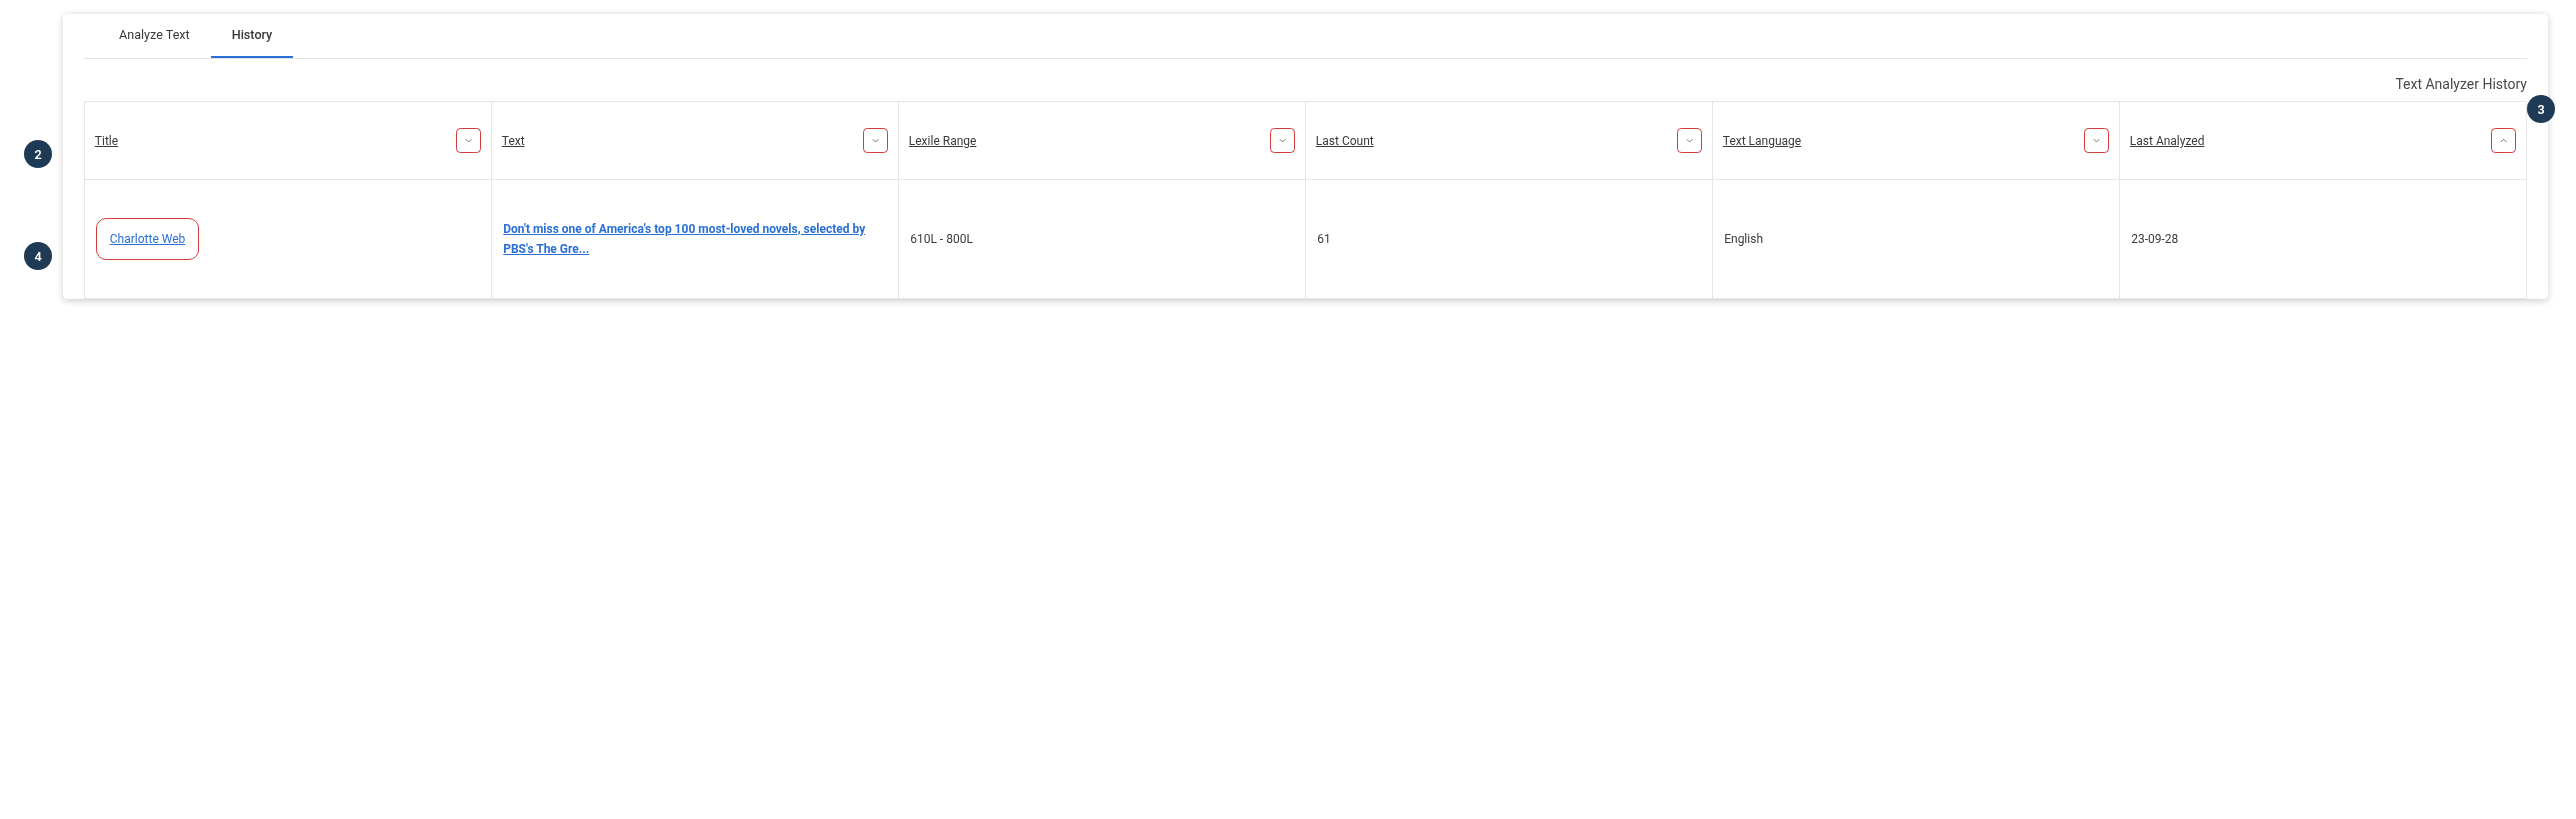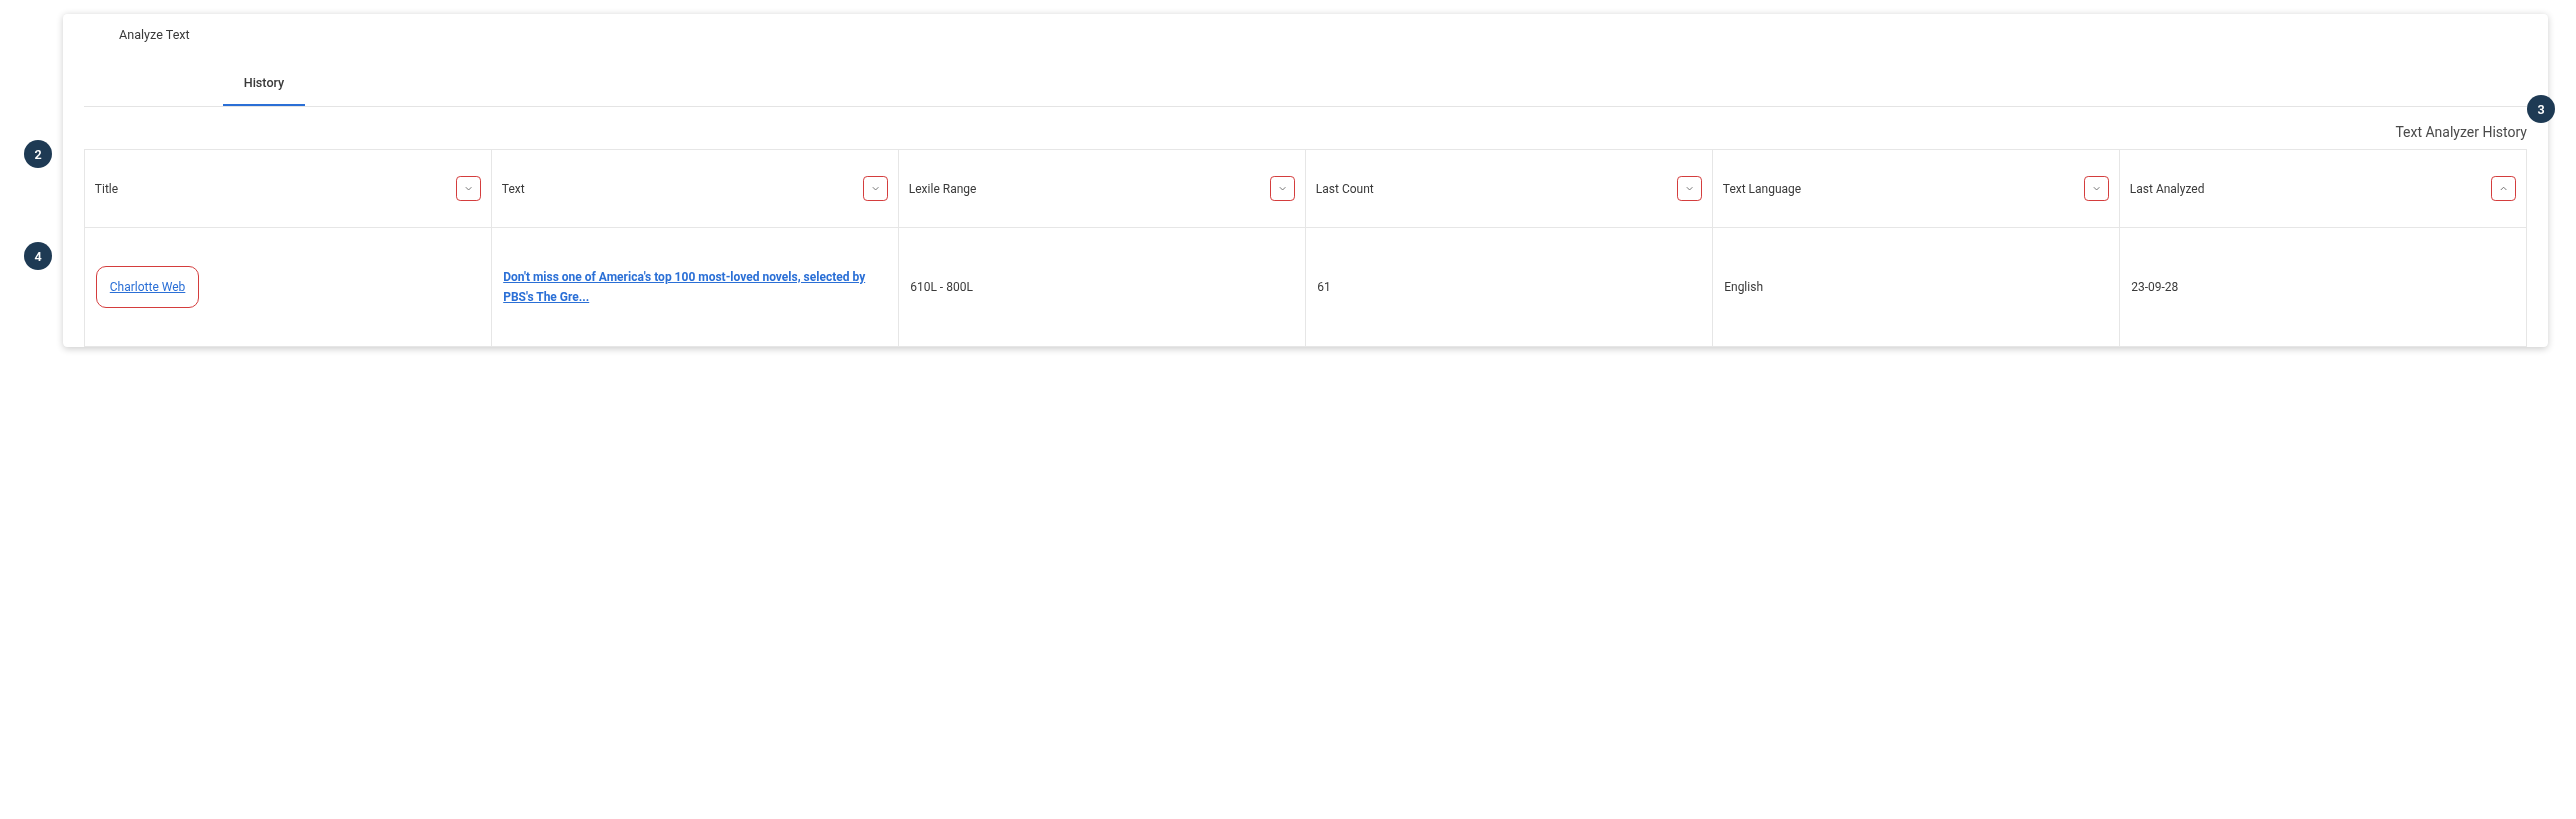--- a/index.html
+++ b/index.html
@@ -30,35 +30,34 @@
       font-weight: 600;
       font-size: 12.6px;
       z-index: 10;
     }
     .callout-2 { left: -39px; top: 126px; }
     .callout-3 { right: -7px; top: 81px; z-index: 20;}
     .callout-4 { left: -39px; top: 228px; }
 
     .tabs {
       display: flex;
-      gap: 12px;
+      gap: 0;
       border-bottom: 0.7px solid #e4e4e4;
       padding-left: 14px;
     }
     .tab {
       padding: 0 21px 14px 21px;
       font-size: 12.6px;
       color: #3a3a3a;
       cursor: pointer;
       border-bottom: 2.1px solid transparent;
     }
     .tab.active {
       border-bottom: 2.1px solid #2a6fd6;
       font-weight: 500;
-      margin-top: 48px;
     }
     .page-title {
       font-size: 14px;
       color: #4a4a4a;
       margin: 17px 0 9.8px 2.8px;
       text-align: right;
     }
 
     .header-row-outline {
       border: 1.4px solid #d43d3d;
@@ -72,20 +71,21 @@
     }
     .history-table th, .history-table td {
       text-align: left;
       border: 0.7px solid #e6e6e6;
       font-weight: 400;
       font-size: 12px;
       vertical-align: middle;
     }
     .history-table th {
       padding: 0;
+      text-decoration: underline;
     }
     .th-inner {
       display: flex;
       align-items: center;
       justify-content: space-between;
       padding: 12.6px 9.8px;
       height: 77px;
     }
     .th-label { color: #3a3a3a; }
     .sort-btn {

